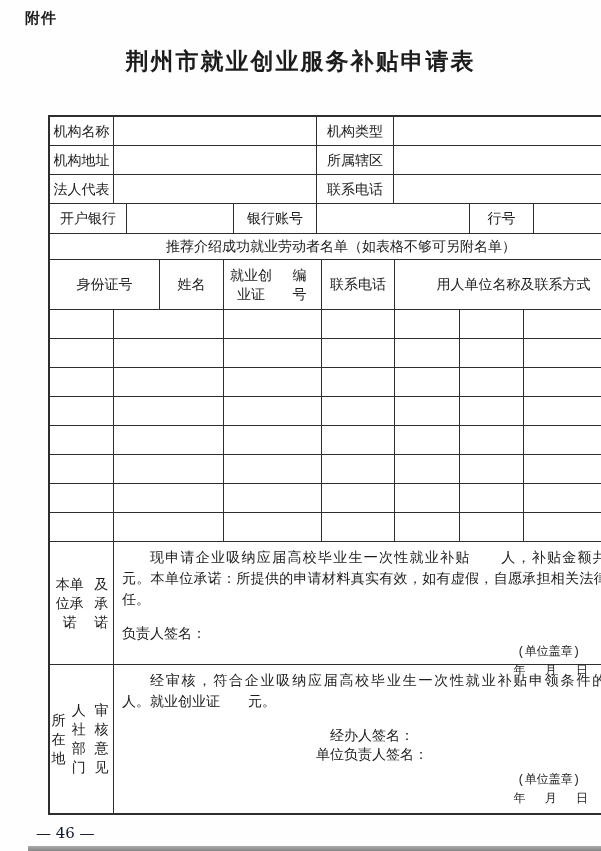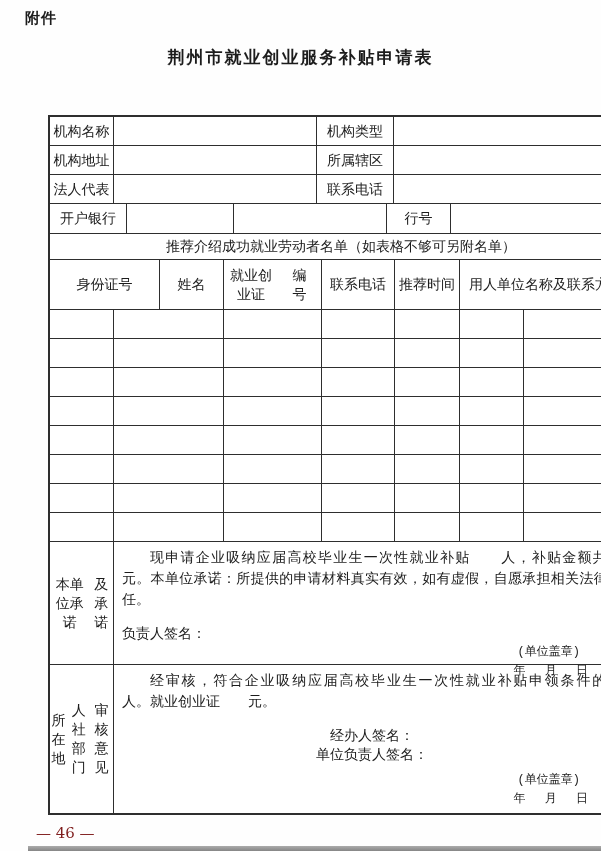--- a/index.html
+++ b/index.html
@@ -4,21 +4,21 @@
 <style>
   html,body{margin:0;padding:0;}
   body{
     width:601px;height:851px;position:relative;overflow:hidden;
     background:#fefefe;color:#1c1c1c;
     font-family:"Liberation Sans", sans-serif;
   }
   .attachment{position:absolute;left:25px;top:9px;font-size:15px;font-weight:600;letter-spacing:1px;}
   .doc-title{
     position:absolute;left:0;top:46px;width:100%;text-align:center;
-    font-family:Liberation Sans, sans-serif;font-weight:bold;font-size:17px;letter-spacing:2px;
+    font-family:Liberation Sans, sans-serif;font-weight:bold;font-size:23px;letter-spacing:2px;
   }
   .form-table{
     position:absolute;left:8px;top:115px;width:586px;
     border:2px solid #2e2e2e;box-sizing:border-box;background:#fff;margin-left:40px;
   }
   .t-row{display:flex;}
   .t-cell{
     box-sizing:border-box;border-right:1px solid #2e2e2e;border-bottom:1px solid #2e2e2e;
     display:flex;align-items:center;justify-content:center;
     font-size:14px;font-weight:500;text-align:center;line-height:19px;
@@ -41,21 +41,21 @@
     display:flex;flex-direction:column;align-items:stretch;justify-content:flex-start;
     text-align:left;font-weight:400;padding:5px 10px 4px 8px;
   }
   .para{margin:0;font-size:14px;line-height:21px;text-indent:2em;text-align:justify;}
   .sign-label{margin-top:14px;font-size:14px;}
   .sign-list{margin-top:14px;font-size:14px;line-height:18.5px;text-align:center;}
   .stamp-block{margin-top:auto;text-align:right;font-size:12px;line-height:19px;padding-right:34px;font-family:Liberation Mono, monospace;}
   .stamp-line{padding-right:8px;}
   .page-number{
     position:absolute;left:36px;top:824px;
-    font-family:"DejaVu Serif", serif;font-size:15px;color:#7f1d1d;
+    font-family:"DejaVu Serif", serif;font-size:15px;color:#0f172a;
   }
   .scan-strip{
     position:absolute;left:28px;right:0;bottom:0;height:5px;
     background:linear-gradient(to bottom,#ababab,#868686);
   }
 </style>
 </head>
 <body>
 
 <div class="attachment">附件</div>
@@ -78,38 +78,38 @@
   <div class="t-row">
     <div class="t-cell h29 ca">法人代表</div>
     <div class="t-cell h29 cb"></div>
     <div class="t-cell h29 cc">联系电话</div>
     <div class="t-cell h29 cd"></div>
   </div>
 
   <div class="t-row">
     <div class="t-cell h30 ba">开户银行</div>
     <div class="t-cell h30 bb"></div>
+    <div class="t-cell h30 bc">银行账号</div>
     <div class="t-cell h30 bd"></div>
     <div class="t-cell h30 be">行号</div>
     <div class="t-cell h30 bf"></div>
   </div>
 
   <div class="t-row">
     <div class="t-cell h26 banner-cell">推荐介绍成功就业劳动者名单（如表格不够可另附名单）</div>
   </div>
 
   <div class="t-row">
     <div class="t-cell h50 nb">身份证号</div>
     <div class="t-cell h50 na">姓名</div>
     <div class="t-cell h50 nc two-line">
       <span>就业创业证</span>
       <span>编　　号</span>
     </div>
     <div class="t-cell h50 nd">联系电话</div>
-    <div class="t-cell h50 ne">推荐时间</div>
     <div class="t-cell h50 ng two-line">
       <span>用人单位名称及</span>
       <span>联系方式</span>
     </div>
   </div>
 
   <div>
       <div class="t-row">
         <div class="t-cell h29 na"></div>
         <div class="t-cell h29 nb"></div>

